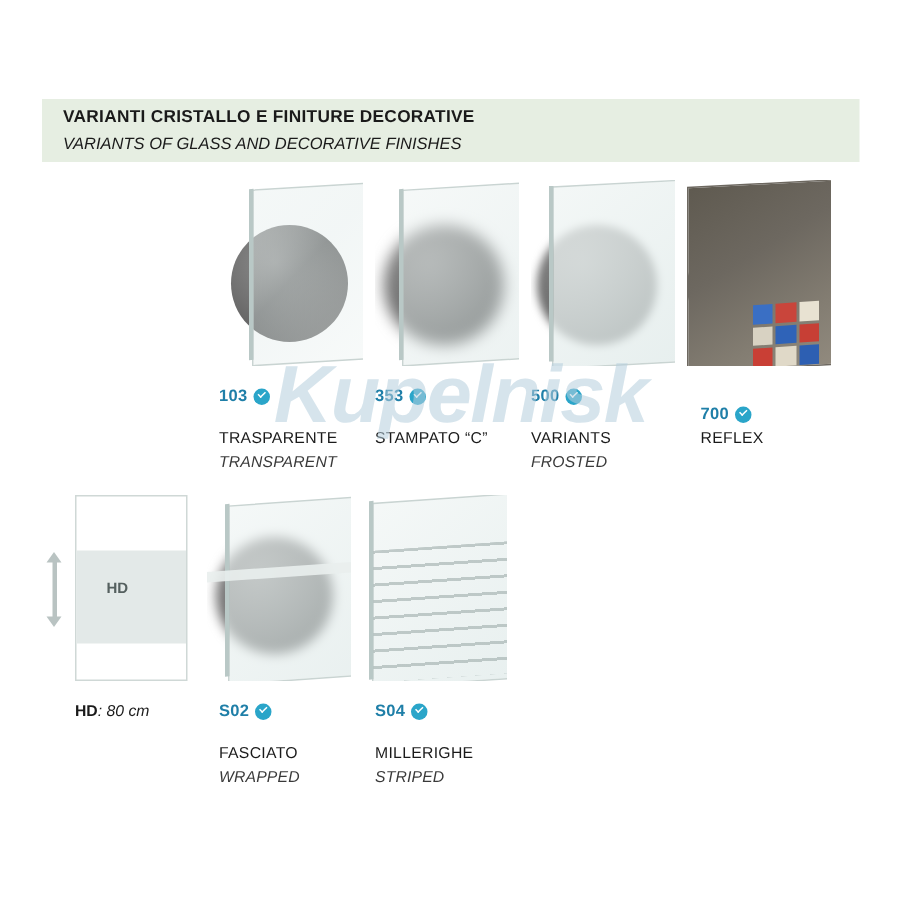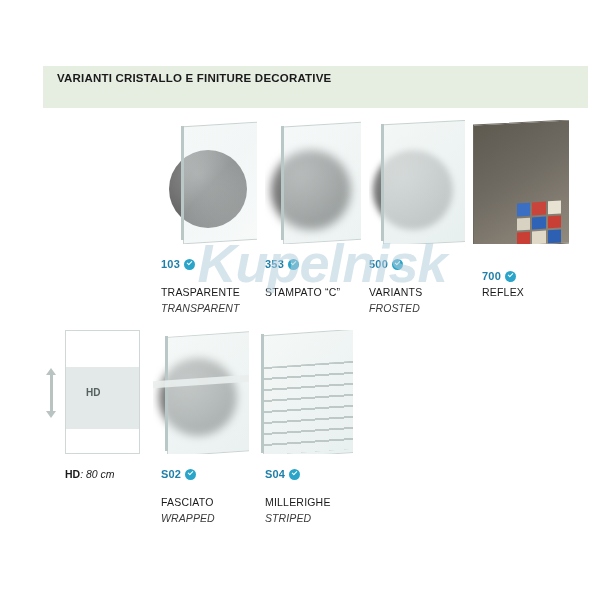--- a/index.html
+++ b/index.html
@@ -9,21 +9,21 @@
   }
   body {
     width: 600px;
     height: 600px;
     font-family: "Liberation Sans", sans-serif;
     position: relative;
     overflow: hidden;
   }
   .page {
     position: absolute;
-    left: 15px; top: 0;
+    left: 0; top: 0;
     width: 527px;
     height: 600px;
     background: #ffffff;
   }
 
   
   .header-band {
     position: absolute;
     left: 28px;
     top: 66px;
@@ -212,20 +212,21 @@
   .hd-caption b { font-weight: bold; }
   .hd-caption i { font-style: italic; }
 </style>
 </head>
 <body>
 
 <div class="page">
 
   <div class="header-band"></div>
   <div class="header-title">VARIANTI CRISTALLO E FINITURE DECORATIVE</div>
+  <div class="header-sub">VARIANTS OF GLASS AND DECORATIVE FINISHES</div>
 
   <div class="tile" style="left:146px; top:120px;">
     <div class="tile-inner">
       <div class="sphere" style="left:8px; top:30px; width:78px; height:78px;"></div>
       <div class="pane" style="left:22px; top:4px; width:74px; height:116px; transform: skewY(-3.5deg);"></div>
       <div class="pane-edge" style="left:20px; top:6px; width:3px; height:114px; transform: skewY(-3.5deg);"></div>
     </div>
   </div>
 
   <div class="tile" style="left:250px; top:120px;">

